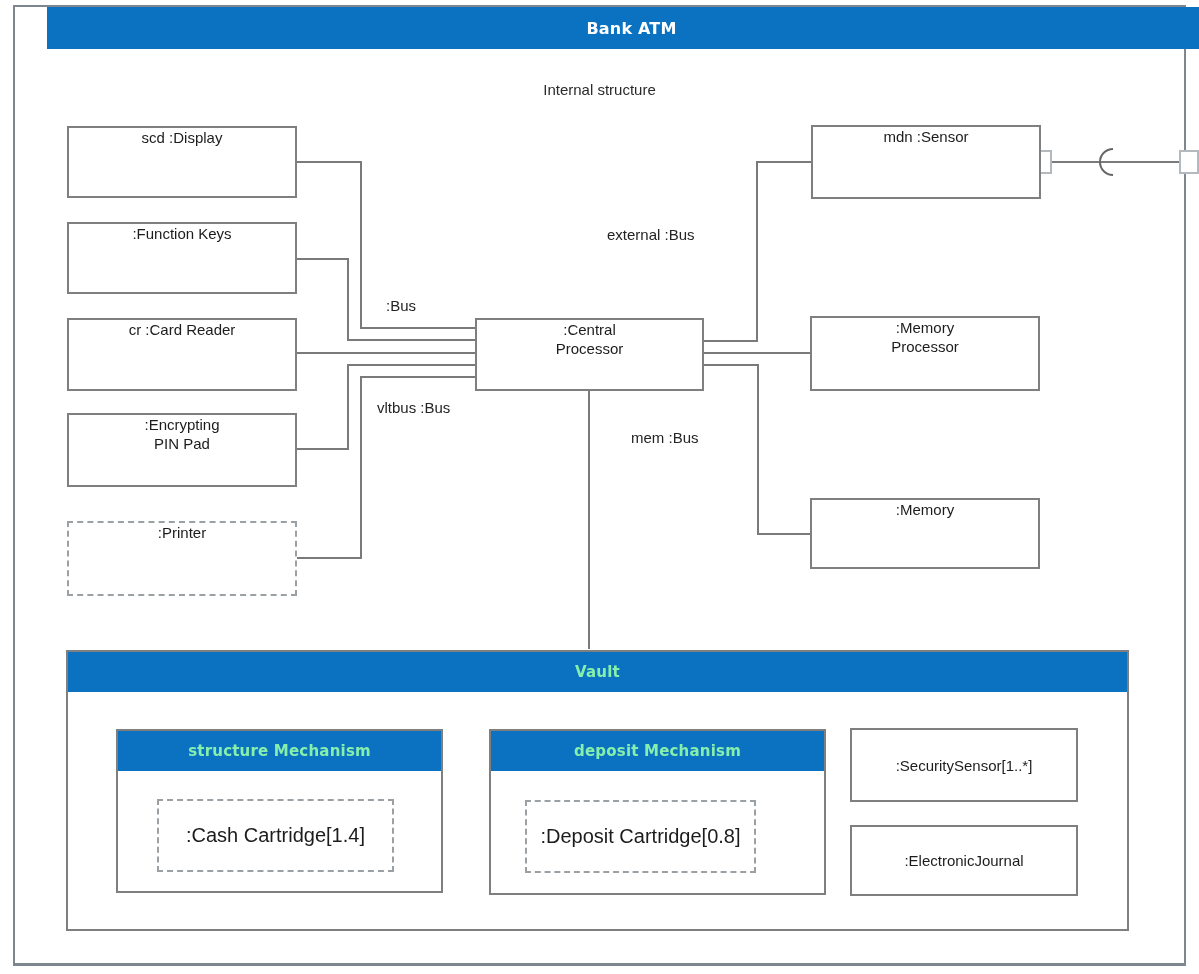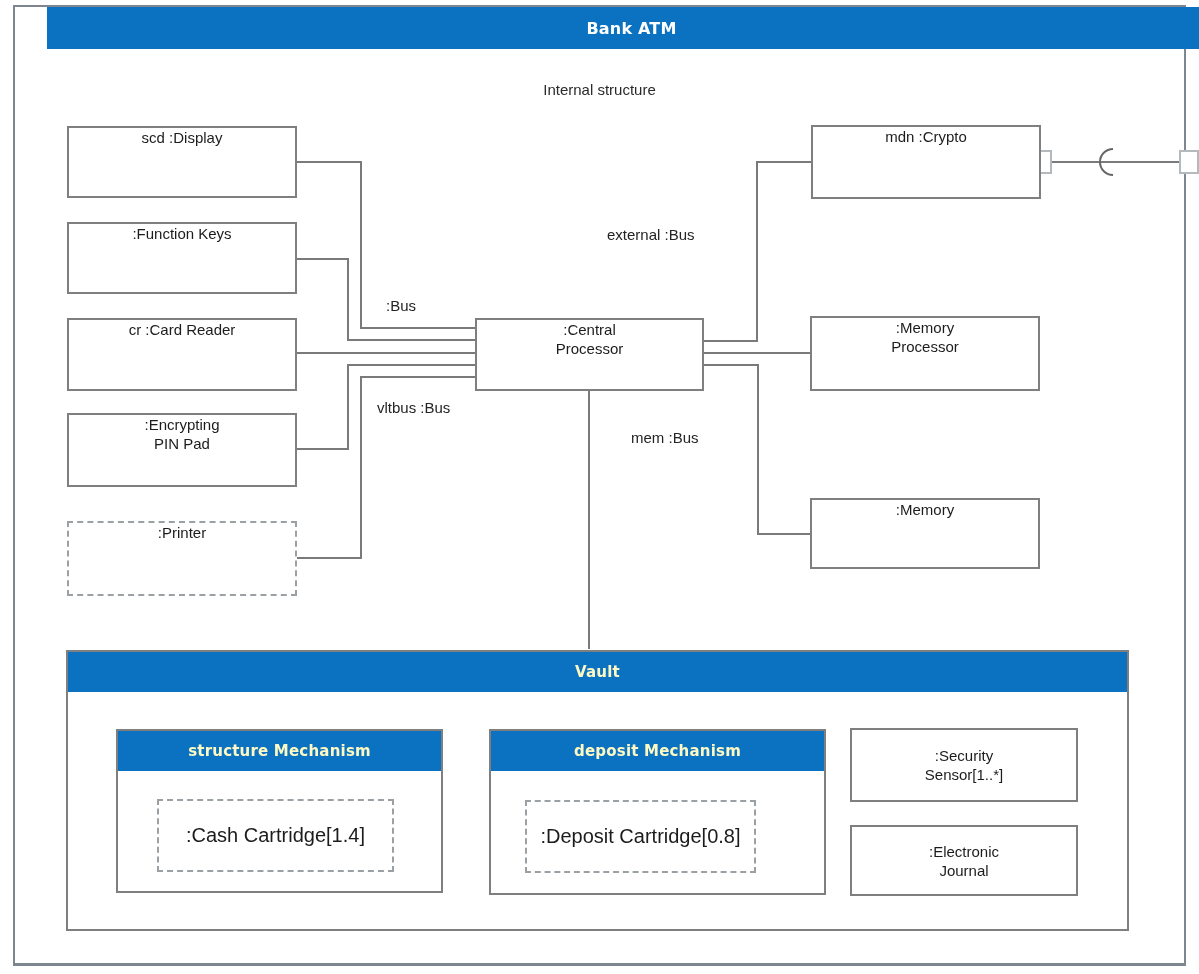--- a/index.html
+++ b/index.html
@@ -39,35 +39,35 @@
     display:flex;flex-direction:column;align-items:center;
     font-size:15px;line-height:19px;text-align:center;
   }
   .node.dashed{border:2px dashed var(--dash);}
   .buslabel{position:absolute;font-size:15px;white-space:nowrap;color:#242424;}
   .vault{
     position:absolute;left:66px;top:650px;width:1063px;height:281px;
     border:2px solid var(--box-border);box-sizing:border-box;background:#fff;
   }
   .vault-header,.mech-header{
-    background:var(--blue);color:#fef9c3;display:flex;align-items:center;justify-content:center;
+    background:var(--blue);color:#86efac;display:flex;align-items:center;justify-content:center;
     font-family:"DejaVu Sans",sans-serif;font-size:15px;font-weight:600;letter-spacing:.2px;
   }
   .vault-header{position:absolute;left:0;top:0;right:0;height:40px;}
   .mech{
     position:absolute;box-sizing:border-box;background:#fff;border:2px solid var(--box-border);
   }
   .mech-header{position:absolute;left:0;top:0;right:0;height:40px;}
   .cartridge{
     position:absolute;box-sizing:border-box;border:2px dashed var(--dash);background:#fff;
     display:flex;align-items:center;justify-content:center;font-size:20px;text-align:center;
   }
   .vnode{
     position:absolute;box-sizing:border-box;border:2px solid var(--box-border);background:#fff;
-    display:flex;flex-direction:column;align-items:center;justify-content:center;
+    display:flex;align-items:center;justify-content:center;
     font-size:15px;line-height:19px;text-align:center;
   }
 </style>
 </head>
 <body>
 
 <div class="canvas">
 
   <div class="frame"></div>
 
@@ -113,21 +113,21 @@
   <div class="node dashed" style="left:67px;top:521px;width:230px;height:75px">
     <span>:Printer</span>
   </div>
 
   <div class="node" style="left:475px;top:318px;width:229px;height:73px">
     <span>:Central</span>
     <span>Processor</span>
   </div>
 
   <div class="node" style="left:811px;top:125px;width:230px;height:74px">
-    <span>mdn :Crypto</span>
+    <span>mdn :Sensor</span>
   </div>
 
   <div class="node" style="left:810px;top:316px;width:230px;height:75px">
     <span>:Memory</span>
     <span>Processor</span>
   </div>
 
   <div class="node" style="left:810px;top:498px;width:230px;height:71px">
     <span>:Memory</span>
   </div>

